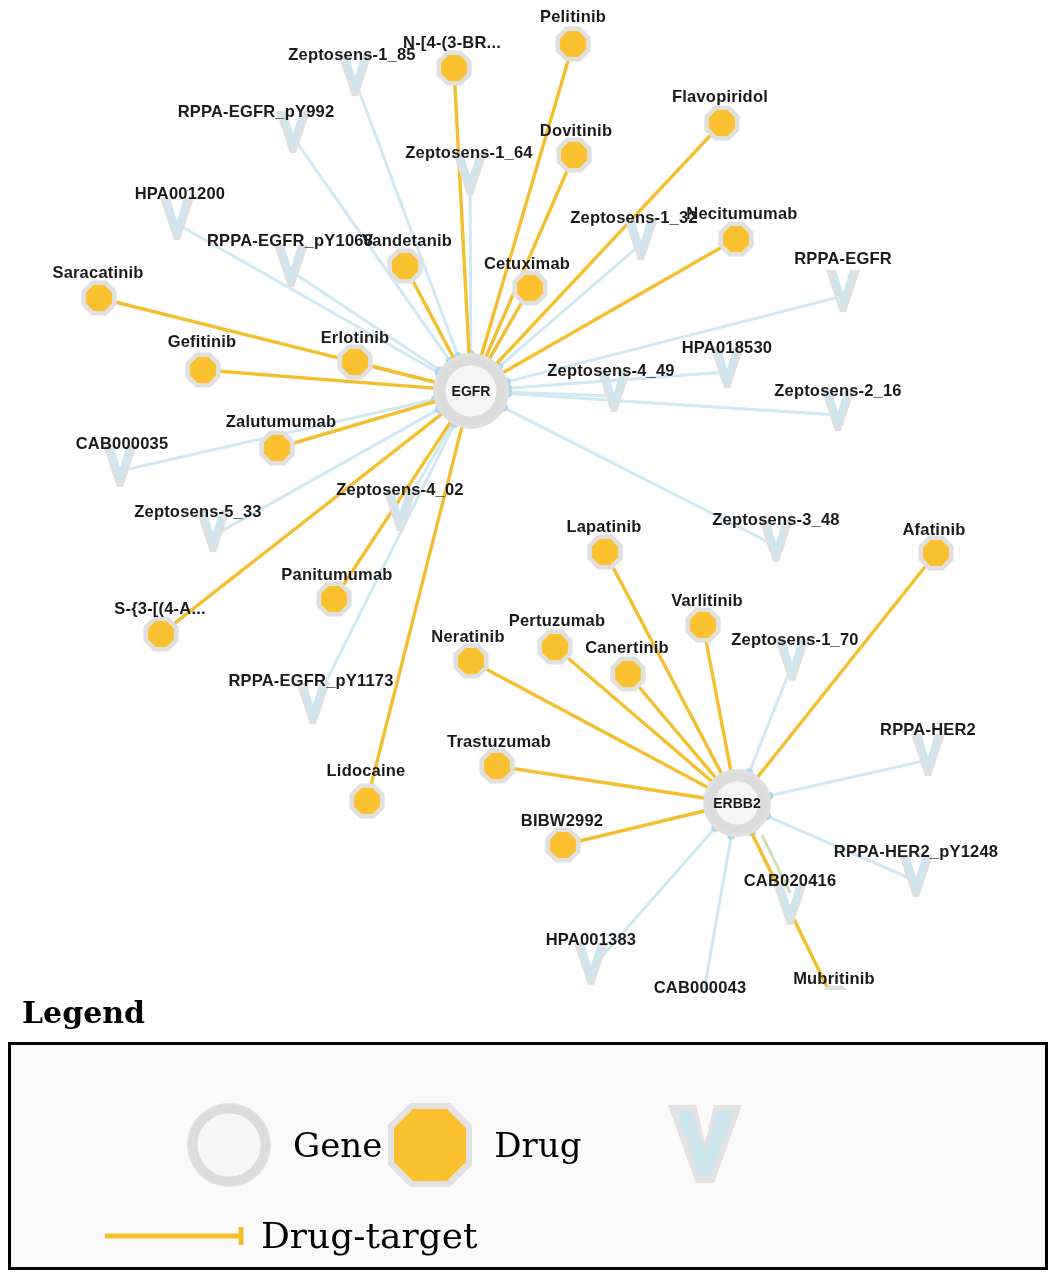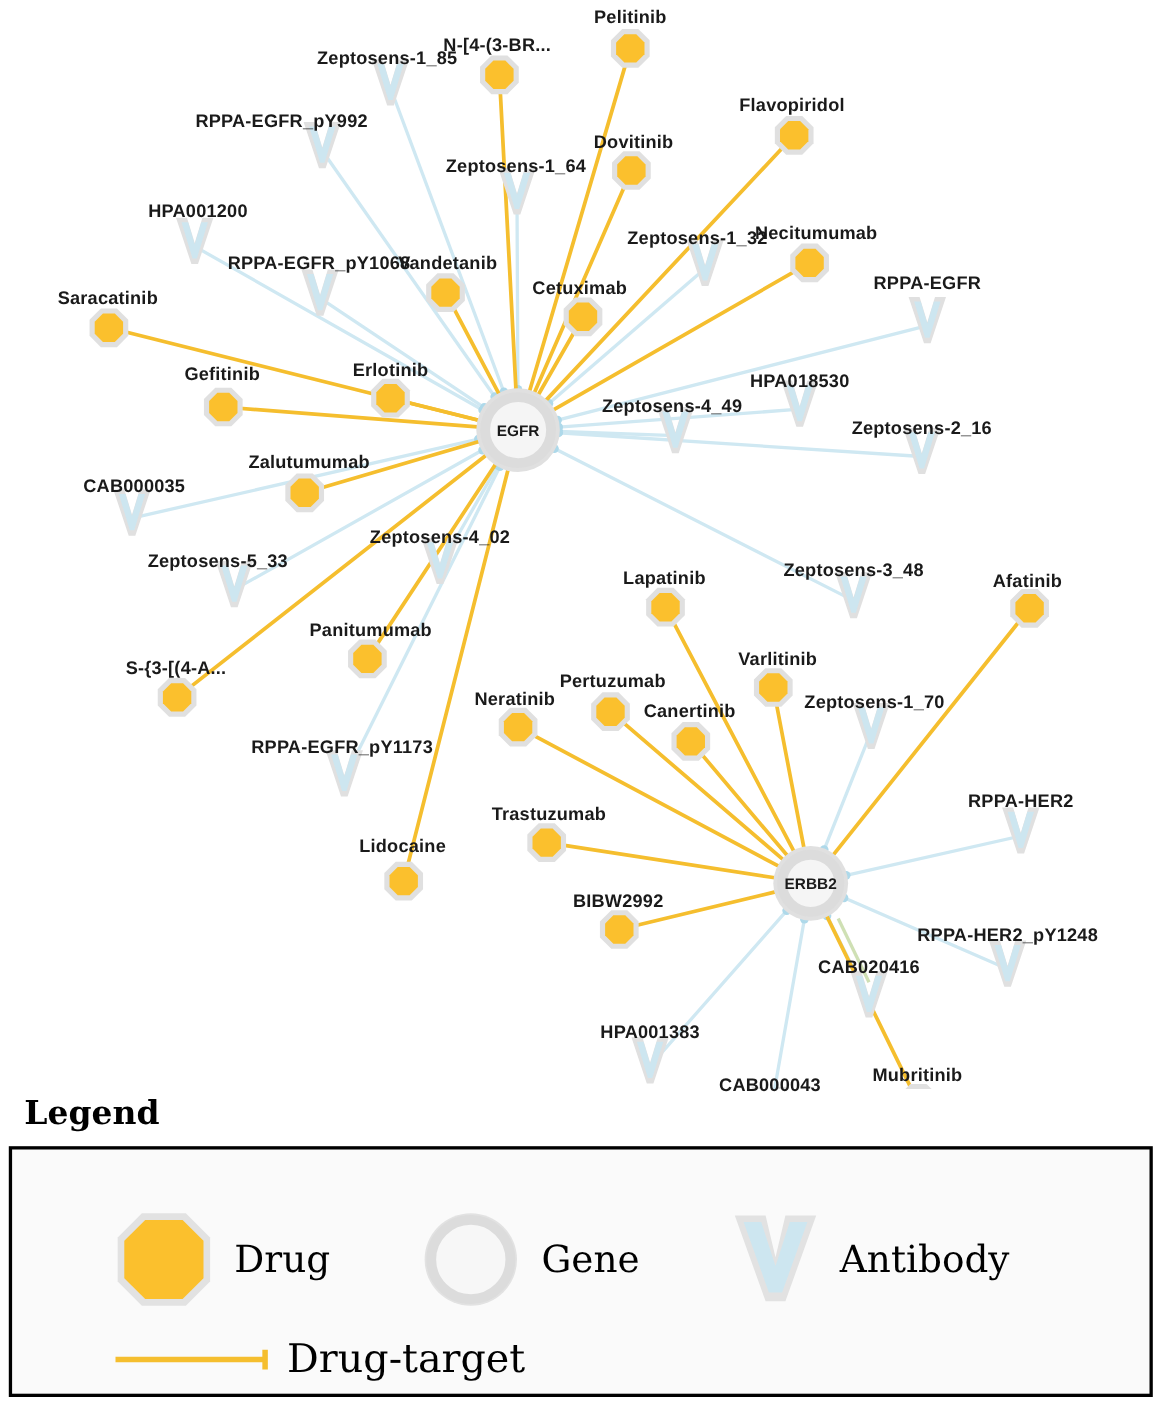--- a/index.html
+++ b/index.html
@@ -392,40 +392,39 @@
       <div class="node-label" style="left: 834px; top: 978px;">Mubritinib</div>
       <div class="gene-label" style="left: 471px; top: 391px;">EGFR</div>
       <div class="gene-label" style="left: 737px; top: 803px;">ERBB2</div>
     </div>
 </div>
 
 <div id="legend-title">Legend</div>
 
 <div id="legend-box">
   <div class="legend-row" style="top: 52px; justify-content: flex-start; padding-left: 90px;">
+    <div class="legend-item" style="margin-left: 80px;">
+      <svg width="96" height="96" viewBox="0 0 96 96">
+        <circle cx="48" cy="48" r="42" fill="#E2E2E2"></circle>
+        <circle cx="48" cy="48" r="36" fill="#F7F7F7" stroke="#DCDCDC" stroke-width="9"></circle>
+      </svg>
+      <span class="legend-text">Gene</span>
+    </div>
     <div class="legend-item">
       <svg width="96" height="96" viewBox="0 0 96 96">
         <polygon points="28,6 68,6 90,28 90,68 68,90 28,90 6,68 6,28" fill="#E2E2E2"></polygon>
         <polygon points="31,12 65,12 84,31 84,65 65,84 31,84 12,65 12,31" fill="#FBC02D"></polygon>
       </svg>
       <span class="legend-text">Drug</span>
     </div>
     <div class="legend-item" style="margin-left: 80px;">
-      <svg width="96" height="96" viewBox="0 0 96 96">
-        <circle cx="48" cy="48" r="42" fill="#E2E2E2"></circle>
-        <circle cx="48" cy="48" r="36" fill="#F7F7F7" stroke="#DCDCDC" stroke-width="9"></circle>
-      </svg>
-      <span class="legend-text">Gene</span>
-    </div>
-    <div class="legend-item" style="margin-left: 80px;">
       <svg width="86" height="96" viewBox="0 0 86 96">
         <path d="M6 8 L34 8 L43 46 L52 8 L80 8 L52 86 L34 86 Z" fill="#E2E2E2"></path>
         <path d="M14 14 L30 14 L43 54 L56 14 L72 14 L49 78 L37 78 Z" fill="#CDE6F0"></path>
       </svg>
-      <span class="legend-text">Antibody</span>
     </div>
   </div>
   <div class="legend-row" style="top: 170px; justify-content: flex-start; padding-left: 92px;">
     <div class="legend-item">
       <svg width="148" height="24" viewBox="0 0 148 24">
         <line x1="2" y1="12" x2="138" y2="12" stroke="#F5BE2E" stroke-width="5"></line>
         <line x1="138" y1="3" x2="138" y2="21" stroke="#F5BE2E" stroke-width="5"></line>
       </svg>
       <span class="legend-text-sm">Drug-target</span>
     </div>

